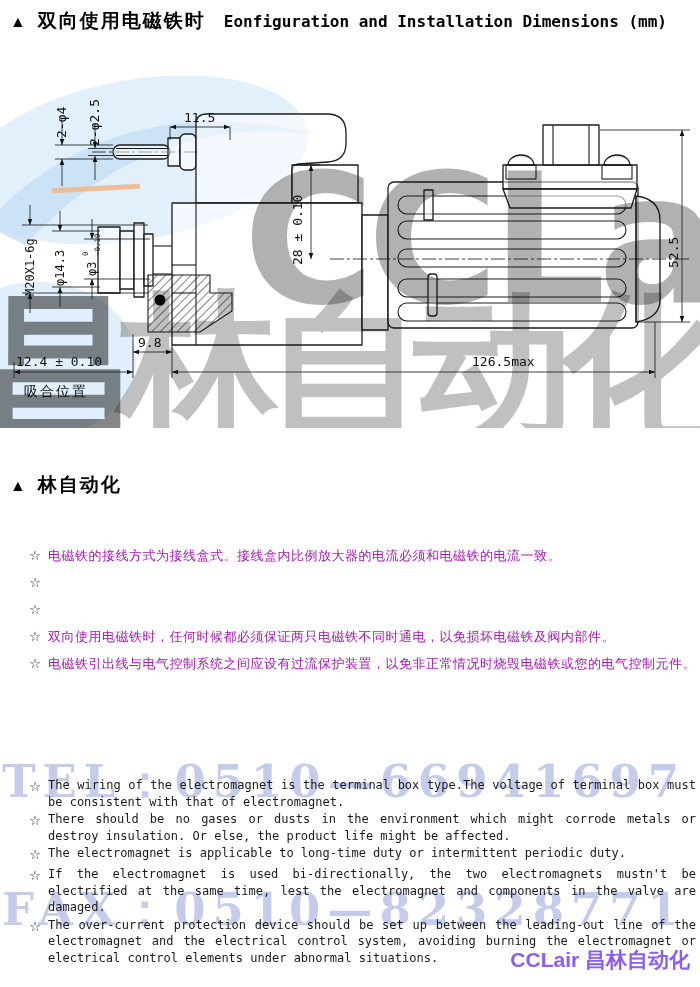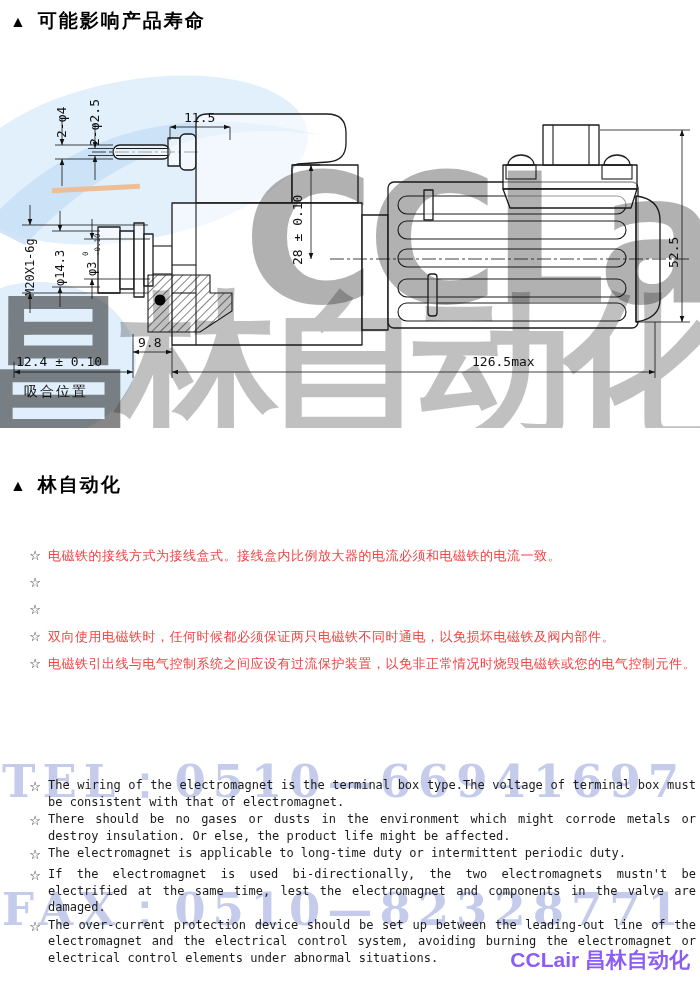--- a/index.html
+++ b/index.html
@@ -10,21 +10,21 @@
   }
   
   .sec-head{position:absolute;left:0;width:700px;display:flex;align-items:baseline;white-space:nowrap;}
   .sec-head .tri{font-size:16px;margin-left:10px;color:#000;}
   .sec-head .zh{font-size:19px;font-weight:bold;margin-left:12px;letter-spacing:2px;color:#000;}
   .sec-head .en{font-size:16px;font-weight:bold;margin-left:18px;font-family:"DejaVu Sans Mono",monospace;letter-spacing:0px;color:#000;}
   
   .list{position:absolute;left:0;width:700px;}
   .row{display:flex;align-items:flex-start;}
   .row .star{flex:0 0 26px;text-align:center;font-size:13px;line-height:20px;color:#222;}
-  .row .zh-t{font-size:13px;line-height:20px;letter-spacing:0.5px;color:#ef4444;padding-right:6px;}
+  .row .zh-t{font-size:13px;line-height:20px;letter-spacing:0.5px;color:#a21caf;padding-right:6px;}
   .row .en-t{font-family:"DejaVu Sans Mono",monospace;font-size:12px;line-height:16.5px;color:#1a1a1a;
              text-align:justify;padding-right:8px;width:648px;}
   .zh-list .row{margin-bottom:7px;}
   .en-list .row{margin-bottom:1px;}
   
   .wm{
     position:absolute;left:2px;white-space:nowrap;z-index:0;
     font-family:"DejaVu Serif",serif;font-size:45px;font-weight:bold;
     color:#97a2da;opacity:0.55;letter-spacing:7px;
   }
@@ -43,21 +43,22 @@
 </head>
 <body>
 
 <div class="page">
 
   <div class="wm" style="top:752px;">TEL：0510—66941697</div>
   <div class="wm" style="top:880px;">FAX：0510—82328771</div>
 
   <div class="sec-head content" style="top:8px;">
     <span class="tri">▲</span>
-    <span class="zh">可能影响产品寿命</span>
+    <span class="zh">双向使用电磁铁时</span>
+    <span class="en">Eonfiguration and Installation Dimensions (mm)</span>
   </div>
 
   <svg width="700" height="378" viewBox="0 0 700 378">
     <defs>
       <marker id="arr" viewBox="0 0 10 10" refX="9" refY="5" markerWidth="9" markerHeight="9" orient="auto-start-reverse">
         <path d="M0,1.5 L9,5 L0,8.5 Z" fill="#111"></path>
       </marker>
       <pattern id="hatch" patternUnits="userSpaceOnUse" width="6" height="6" patternTransform="rotate(45)">
         <line x1="0" y1="0" x2="0" y2="6" stroke="#1c1c1c" stroke-width="1.1"></line>
       </pattern>

